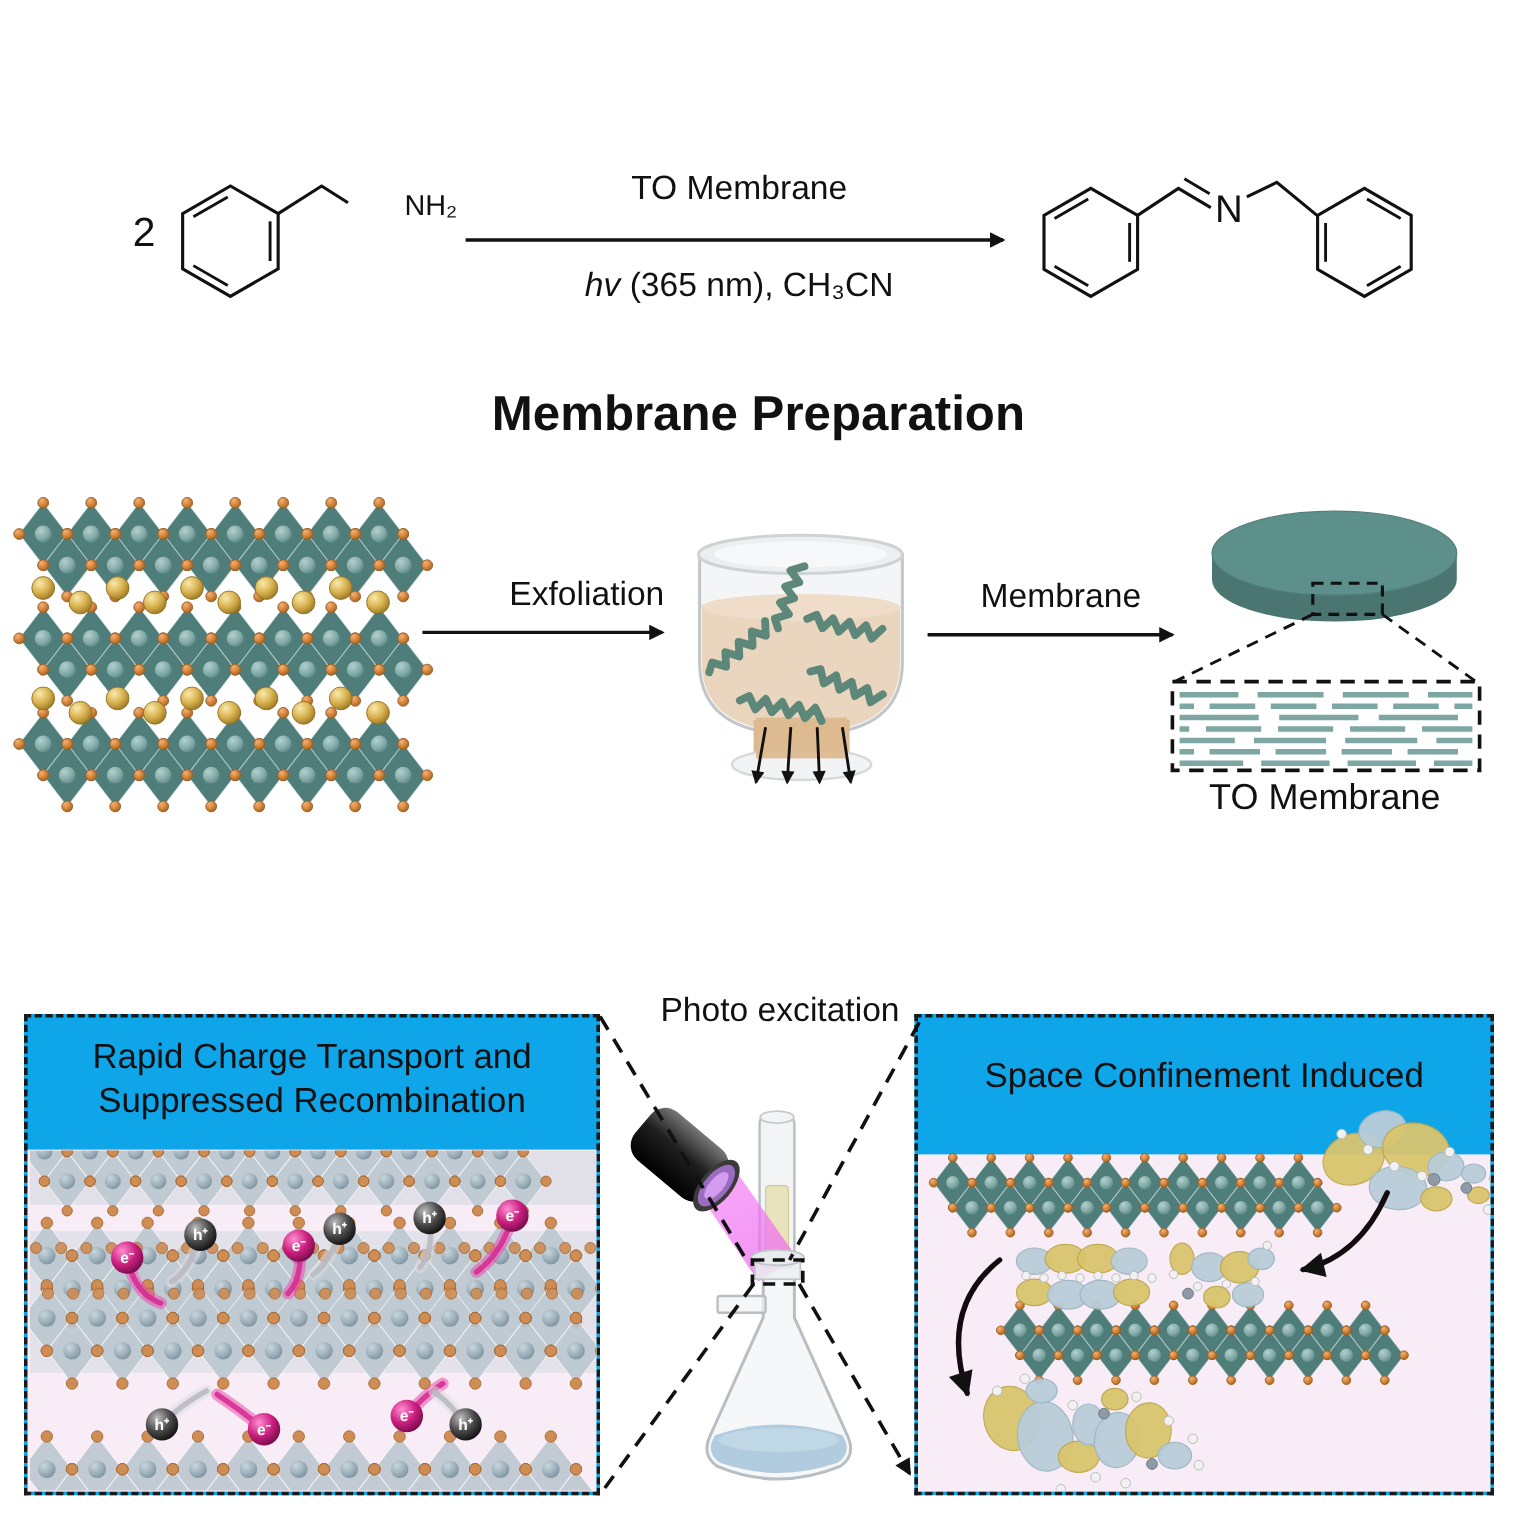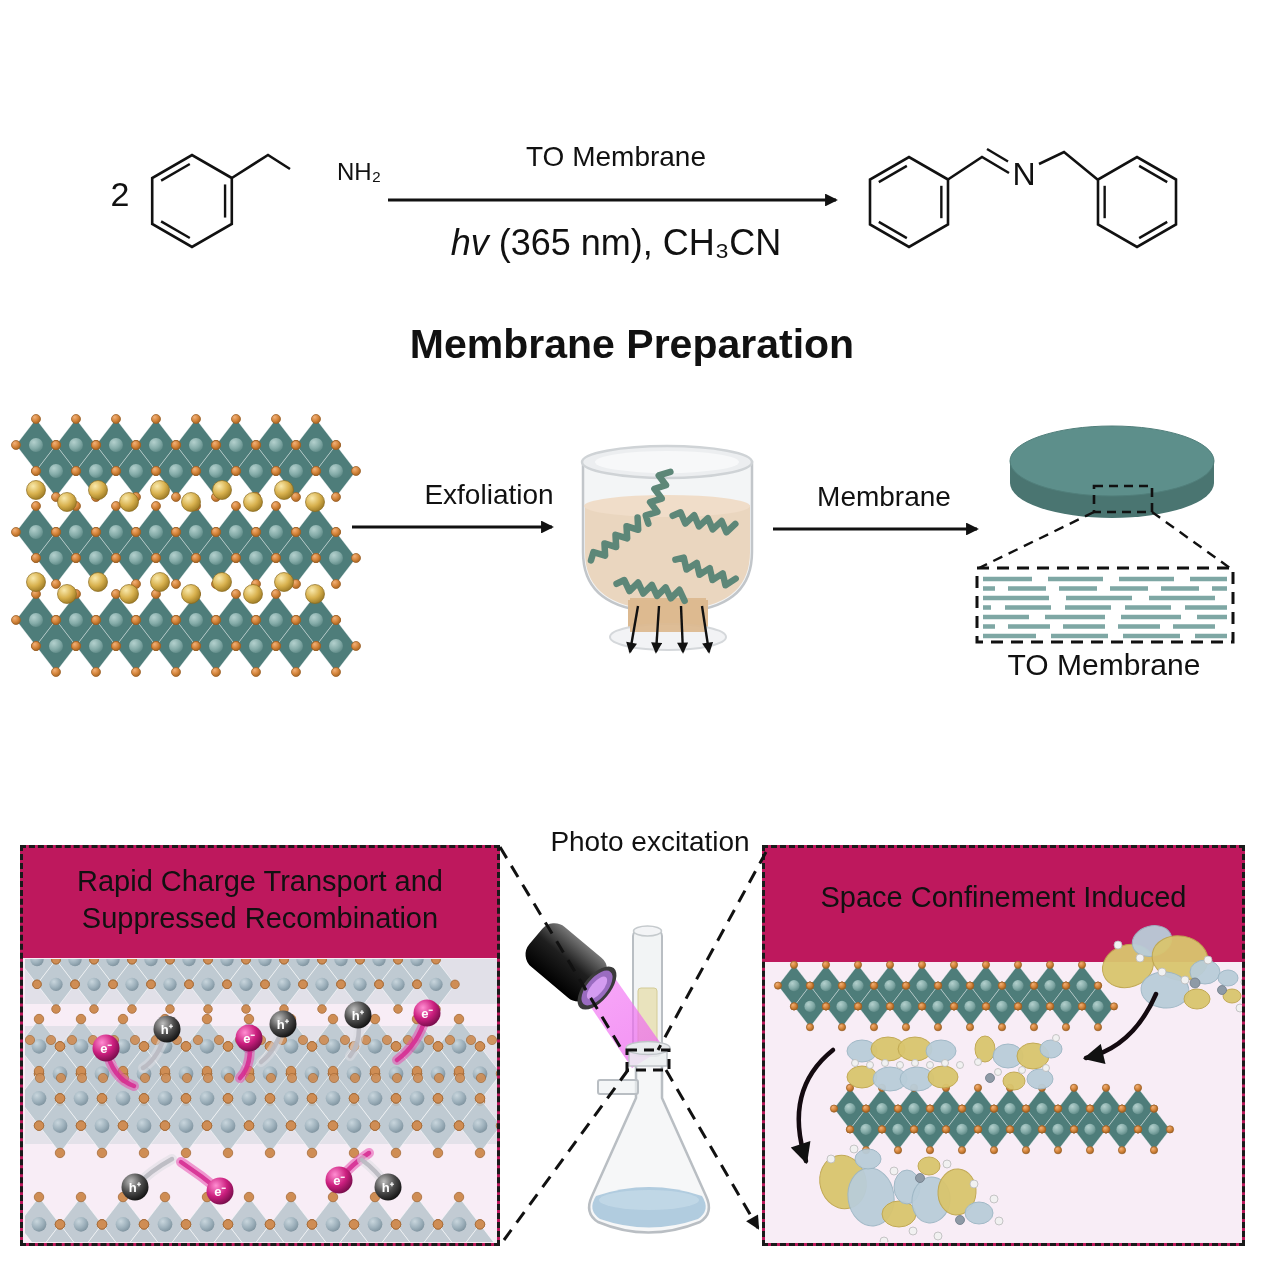--- a/index.html
+++ b/index.html
@@ -2,21 +2,21 @@
 <html><head>
 <meta charset="utf-8">
 <style>
   html,body{margin:0;padding:0;background:#fff;}
   #canvas{position:relative;width:1267px;height:1267px;background:#fff;overflow:hidden;
           font-family:"Liberation Sans",sans-serif;color:#111;}
   .lbl{position:absolute;transform:translateX(-50%);white-space:nowrap;color:#111;}
   .lbl-left{position:absolute;white-space:nowrap;color:#111;}
   .sec-title{font-weight:bold;font-size:41px;letter-spacing:0;}
   .step{font-size:28px;}
-  .panel{position:absolute;width:480px;height:401px;border:3px dashed #1a1a1a;background:#be185d;box-sizing:border-box;}
+  .panel{position:absolute;width:480px;height:401px;border:3px dashed #1a1a1a;background:#0ea5e9;box-sizing:border-box;}
   .pink{position:absolute;left:0;right:0;bottom:0;background:#f8edf6;}
   .ptitle{position:absolute;width:100%;text-align:center;font-size:29px;color:#111;}
   #gfx{position:absolute;left:0;top:0;pointer-events:none;}
   .toplabel{z-index:5;}
 </style>
 </head>
 <body>
 
 <div id="canvas">
 
@@ -1451,21 +1451,21 @@
         <line x1="766" y1="852" x2="658" y2="1050" stroke="#111" stroke-width="3" stroke-dasharray="13 9"></line>
         <line x1="628" y1="1070" x2="504" y2="1240" stroke="#111" stroke-width="3" stroke-dasharray="13 9"></line>
         <line x1="666" y1="1070" x2="758" y2="1228" stroke="#111" stroke-width="3" stroke-dasharray="13 9" marker-end="url(#ah)"></line>
         <rect x="627" y="1050" width="42" height="20" fill="none" stroke="#111" stroke-width="3" stroke-dasharray="10 7"></rect>
       </g>
     </svg>
 
   <div class="lbl toplabel" style="left:120px;top:175px;font-size:34px;">2</div>
   <div class="lbl-left toplabel" style="left:293px;top:158px;font-size:24px;margin-left:44px;">NH₂</div>
   <div class="lbl toplabel" style="left:616px;top:141px;font-size:28px;">TO Membrane</div>
-  <div class="lbl toplabel" style="left:616px;top:222px;font-size:36px;"><i>hv</i><span> (365 nm), CH₃CN</span></div>
+  <div class="lbl toplabel" style="left:616px;top:222px;font-size:28px;"><i>hv</i><span> (365 nm), CH₃CN</span></div>
   <div class="lbl toplabel" style="left:1024px;top:156px;font-size:32px;">N</div>
 
   <div class="lbl sec-title toplabel" style="left:632px;top:321px;">Membrane Preparation</div>
   <div class="lbl step toplabel" style="left:489px;top:479px;">Exfoliation</div>
   <div class="lbl step toplabel" style="left:884px;top:481px;">Membrane</div>
   <div class="lbl toplabel" style="left:1104px;top:648px;font-size:30px;">TO Membrane</div>
 
   <div class="lbl toplabel" style="left:650px;top:826px;font-size:28px;">Photo excitation</div>
 </div>
 

